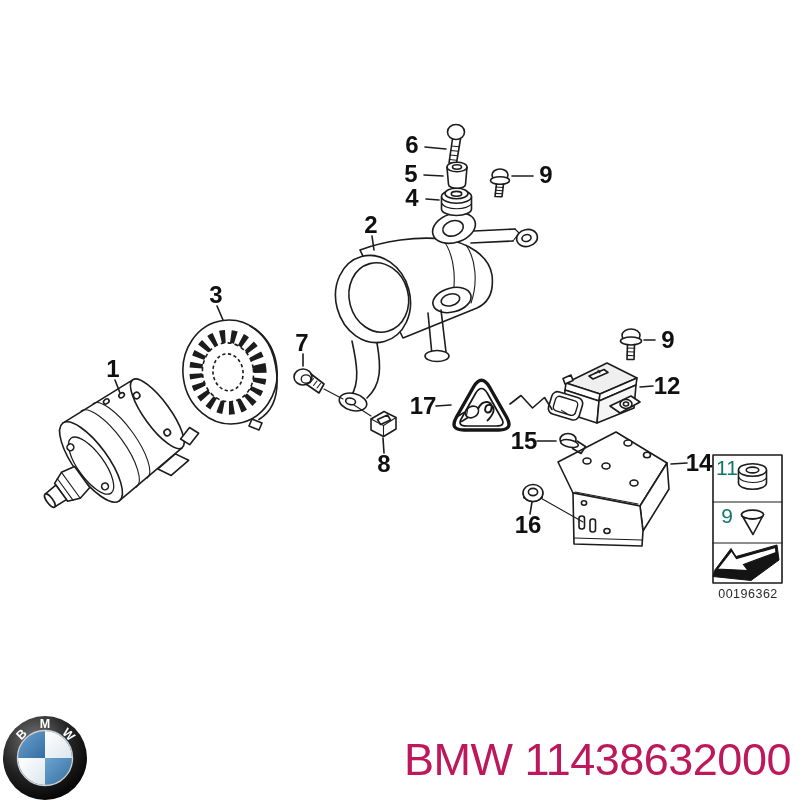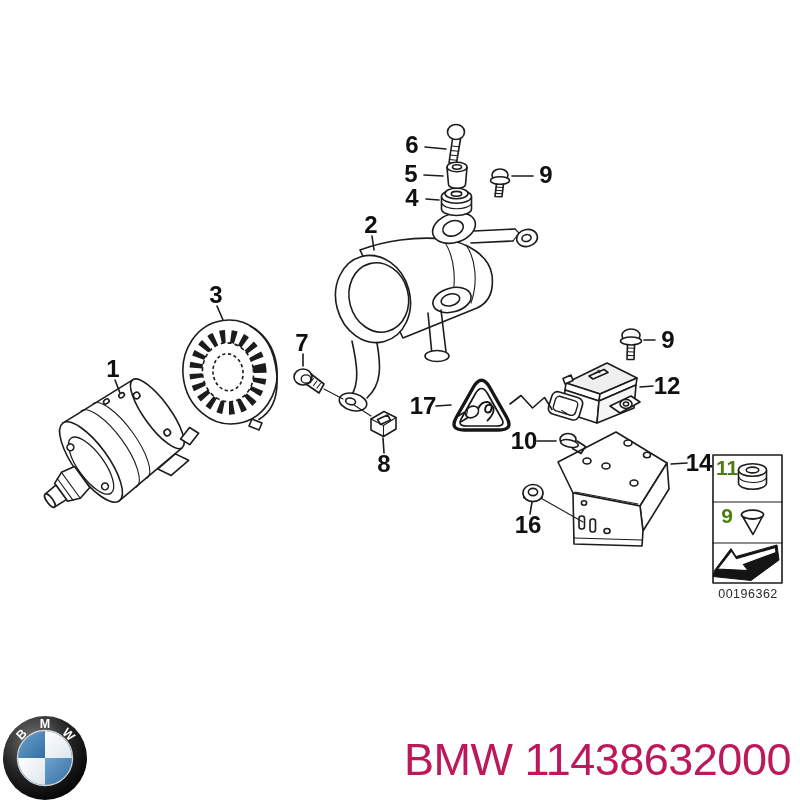--- a/index.html
+++ b/index.html
@@ -4,22 +4,22 @@
 <style>
   html,body{margin:0;padding:0;background:#fff;}
   .stage{position:relative;width:800px;height:800px;background:#fff;overflow:hidden;
          font-family:"Liberation Sans",sans-serif;}
   svg.art{position:absolute;left:0;top:0;width:800px;height:800px;}
   .s{stroke:#1c1c1c;fill:none;stroke-width:1.6;stroke-linecap:round;stroke-linejoin:round;}
   .t{stroke-width:1.1;}
   .w{fill:#ffffff;stroke:#1c1c1c;stroke-width:1.6;stroke-linejoin:round;}
   .callout{position:absolute;transform:translate(-50%,-50%);font-weight:700;font-size:24px;
            color:#101010;line-height:1;white-space:nowrap;}
-  .inset-label{position:absolute;transform:translate(-50%,-50%);font-weight:700;font-size:21px;
-           color:#4d7c0f;line-height:1;}
+  .inset-label{position:absolute;transform:translate(-50%,-50%);font-weight:400;font-size:21px;
+           color:#0f766e;line-height:1;}
   .drawing-number{position:absolute;transform:translateX(-50%);font-size:12.5px;color:#2a2a2a;
            letter-spacing:.5px;line-height:1;}
   .caption{position:absolute;font-size:45px;color:#be185d;letter-spacing:-0.5px;line-height:1;}
   .logo-letter{font:700 12.5px "Liberation Sans",sans-serif;fill:#fff;text-anchor:middle;
            dominant-baseline:central;}
 </style>
 </head>
 <body>
 
 <div class="stage">
@@ -267,21 +267,21 @@
   <div class="callout" style="left:216px;top:295px">3</div>
   <div class="callout" style="left:412px;top:198px">4</div>
   <div class="callout" style="left:411px;top:174px">5</div>
   <div class="callout" style="left:412px;top:145px">6</div>
   <div class="callout" style="left:302px;top:343px">7</div>
   <div class="callout" style="left:384px;top:464px">8</div>
   <div class="callout" style="left:546px;top:175px">9</div>
   <div class="callout" style="left:667px;top:386px">12</div>
   <div class="callout" style="left:668px;top:340px">9</div>
   <div class="callout" style="left:699px;top:463px">14</div>
-  <div class="callout" style="left:524px;top:441px">10</div>
+  <div class="callout" style="left:524px;top:441px">15</div>
   <div class="callout" style="left:528px;top:525px">16</div>
   <div class="callout" style="left:423px;top:406px">17</div>
   <div class="inset-label" style="left:727px;top:467px">11</div>
   <div class="inset-label" style="left:727px;top:515px">9</div>
 
   <div class="drawing-number" style="left:748px;top:588px">00196362</div>
 
   <div class="caption" style="left:404px;top:737px">BMW 11438632000</div>
 </div>
 

